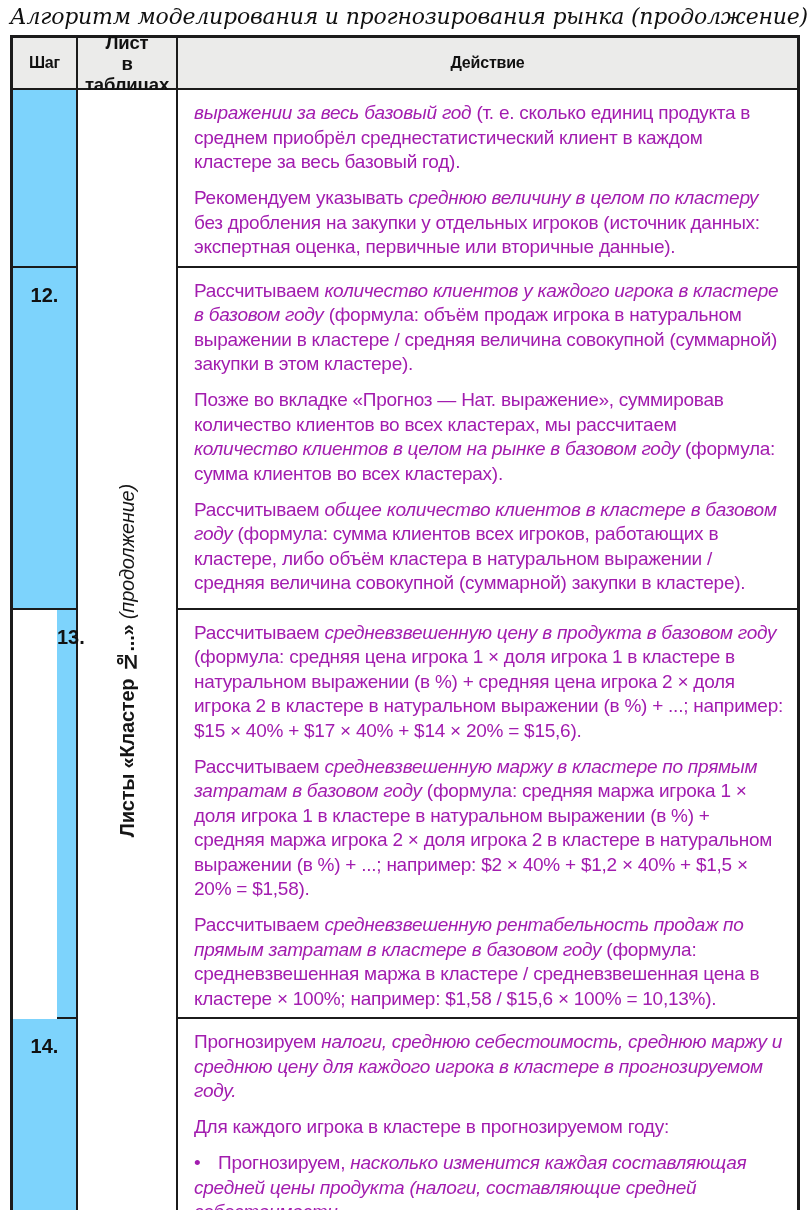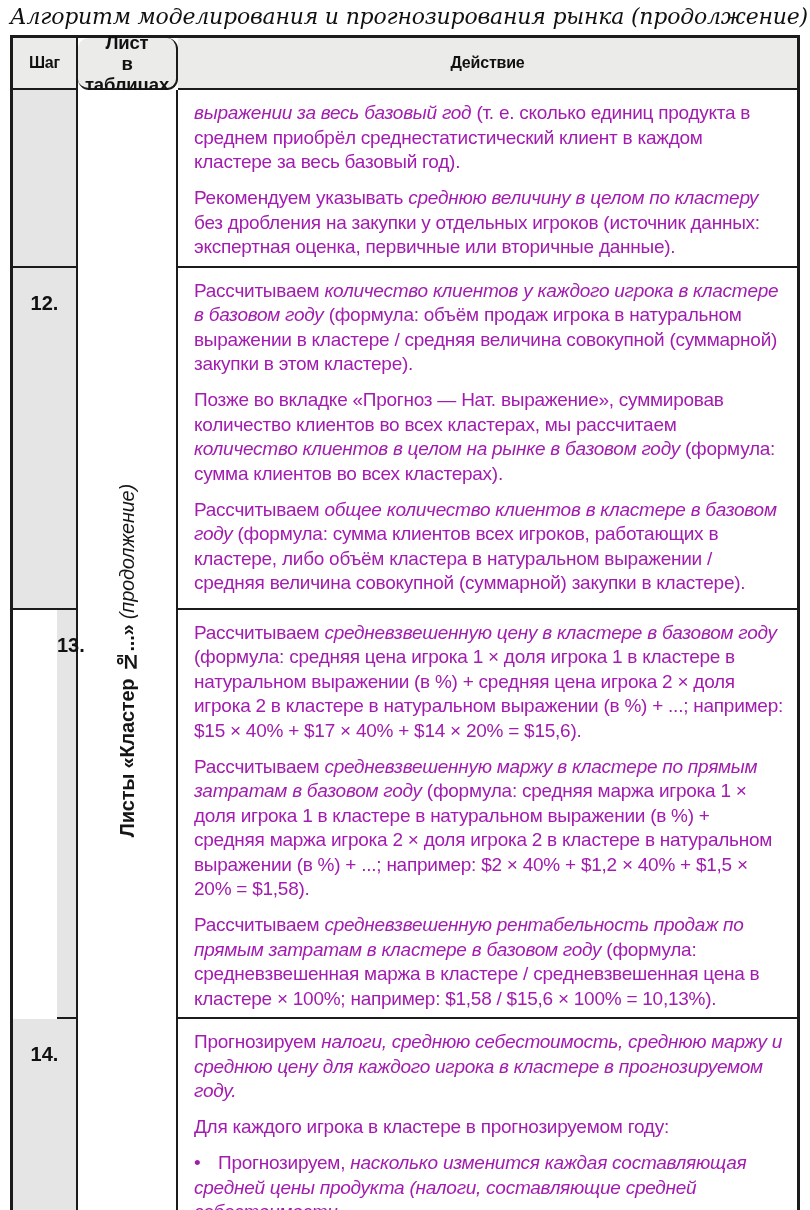--- a/index.html
+++ b/index.html
@@ -38,31 +38,31 @@
   .hcell {
     background: #ebebea;
     border-bottom: 2px solid #1b1b1b;
     display: flex; align-items: center; justify-content: center;
     font-weight: 700;
     font-size: 16px;
     letter-spacing: -0.2px;
     text-align: center;
   }
   .hcell.c1, .hcell.c2 { border-right: 2px solid #1b1b1b; }
-  .hcell.c2 { white-space: pre-line; line-height: 21px; font-size: 18.5px; border-radius: 11px; }
+  .hcell.c2 { white-space: pre-line; line-height: 21px; font-size: 18.5px; }
 
   .step-cell {
     grid-column: 1;
-    background: #e5e5e5;
+    background: #7dd3fc;
     border-right: 2px solid #1b1b1b;
     border-bottom: 2px solid #1b1b1b;
     text-align: center;
     font-weight: 700;
     font-size: 20px;
-    padding-top: 24px;
+    padding-top: 16px;
     box-sizing: border-box;
   }
   .step-cell.last { border-bottom: none; }
 
   .sheet-cell {
     grid-column: 2;
     grid-row: 2 / 6;
     border-right: 2px solid #1b1b1b;
     display: flex; align-items: center; justify-content: center;
     background: #fff;
@@ -119,21 +119,21 @@
         <p class="para"><span>Рекомендуем указывать </span><span class="it">среднюю величину в целом по кластеру</span><span> без дробления на закупки у отдельных игроков (источник данных: экспертная оценка, первичные или вторичные данные).</span></p>
       </div>
       <div class="step-cell" style="grid-row: 3;">12.</div>
       <div class="action-cell" style="grid-row: 3;">
         <p class="para"><span>Рассчитываем </span><span class="it">количество клиентов у каждого игрока в кластере в базовом году</span><span> (формула: объём продаж игрока в натуральном выражении в кластере / средняя величина совокупной (суммарной) закупки в этом кластере).</span></p>
         <p class="para"><span>Позже во вкладке «Прогноз — Нат. выражение», суммировав количество клиентов во всех кластерах, мы рассчитаем </span><span class="it">количество клиентов в целом на рынке в базовом году</span><span> (формула: сумма клиентов во всех кластерах).</span></p>
         <p class="para"><span>Рассчитываем </span><span class="it">общее количество клиентов в кластере в базовом году</span><span> (формула: сумма клиентов всех игроков, работающих в кластере, либо объём кластера в натуральном выражении / средняя величина совокупной (суммарной) закупки в кластере).</span></p>
       </div>
       <div class="step-cell" style="grid-row: 4; margin-left: 44px;">13.</div>
       <div class="action-cell" style="grid-row: 4;">
-        <p class="para"><span>Рассчитываем </span><span class="it">средневзвешенную цену в кластере в базовом году</span><span> (формула: средняя цена игрока 1 × доля игрока 1 в кластере в натуральном выражении (в %) + средняя цена игрока 2 × доля игрока 2 в кластере в натуральном выражении (в %) + ...; например: $15 × 40% + $17 × 40% + $14 × 20% = $15,6).</span></p>
+        <p class="para"><span>Рассчитываем </span><span class="it">средневзвешенную цену в продукта в базовом году</span><span> (формула: средняя цена игрока 1 × доля игрока 1 в кластере в натуральном выражении (в %) + средняя цена игрока 2 × доля игрока 2 в кластере в натуральном выражении (в %) + ...; например: $15 × 40% + $17 × 40% + $14 × 20% = $15,6).</span></p>
         <p class="para"><span>Рассчитываем </span><span class="it">средневзвешенную маржу в кластере по прямым затратам в базовом году</span><span> (формула: средняя маржа игрока 1 × доля игрока 1 в кластере в натуральном выражении (в %) + средняя маржа игрока 2 × доля игрока 2 в кластере в натуральном выражении (в %) + ...; например: $2 × 40% + $1,2 × 40% + $1,5 × 20% = $1,58).</span></p>
         <p class="para"><span>Рассчитываем </span><span class="it">средневзвешенную рентабельность продаж по прямым затратам в кластере в базовом году</span><span> (формула: средневзвешенная маржа в кластере / средневзвешенная цена в кластере × 100%; например: $1,58 / $15,6 × 100% = 10,13%).</span></p>
       </div>
       <div class="step-cell last" style="grid-row: 5;">14.</div>
       <div class="action-cell last" style="grid-row: 5;">
         <p class="para"><span>Прогнозируем </span><span class="it">налоги, среднюю себестоимость, среднюю маржу и среднюю цену для каждого игрока в кластере в прогнозируемом году.</span></p>
         <p class="para"><span>Для каждого игрока в кластере в прогнозируемом году:</span></p>
         <p class="para"><span class="bullet-marker">•</span><span>Прогнозируем, </span><span class="it">насколько изменится каждая составляющая средней цены продукта (налоги, составляющие средней себестоимости,</span></p>
       </div>
     </div>

